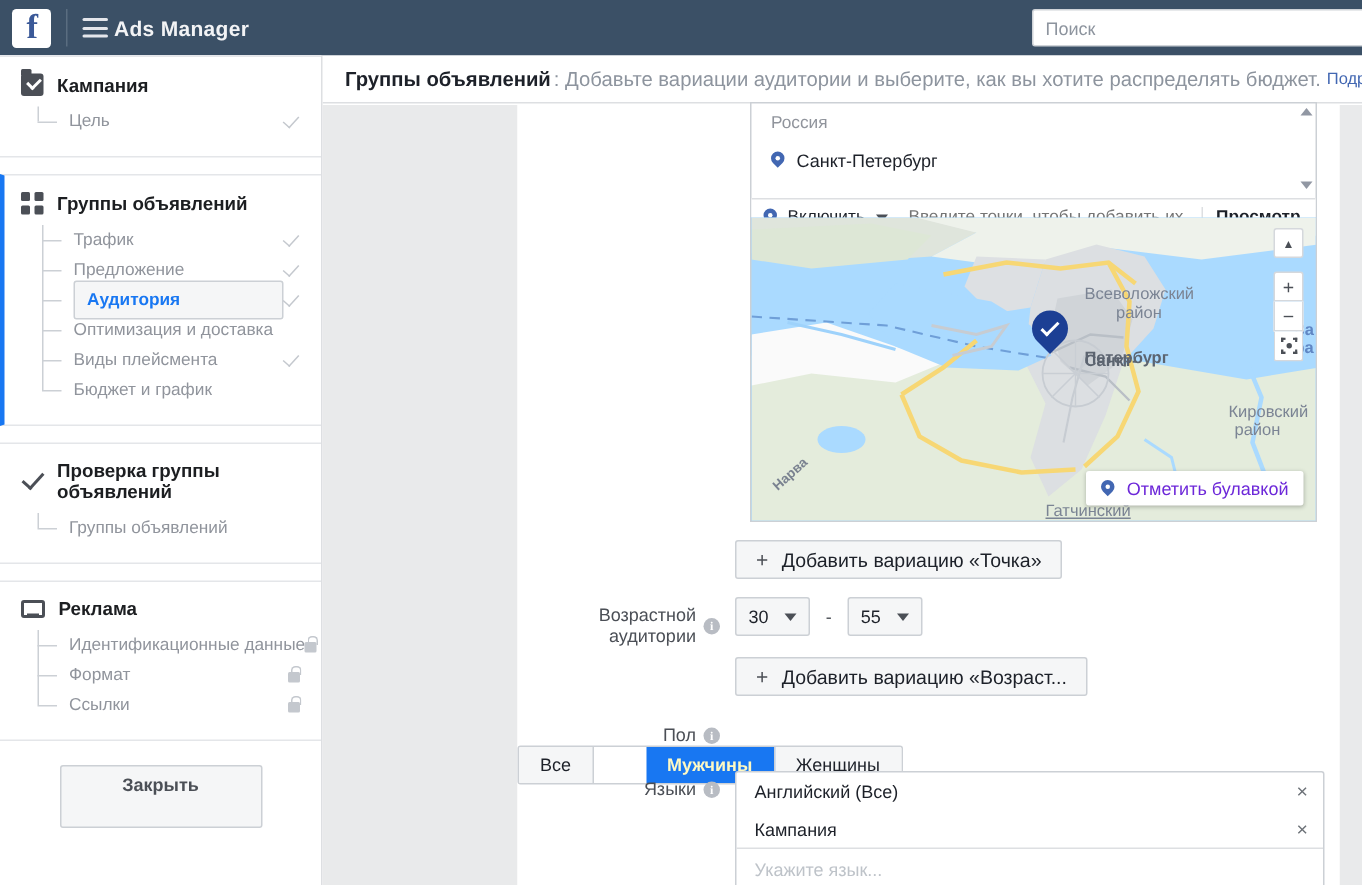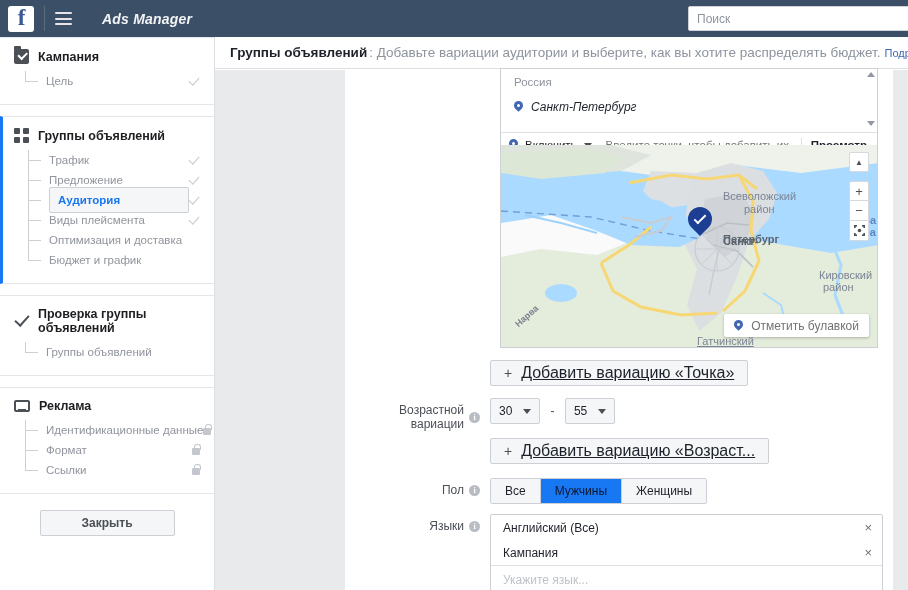--- a/index.html
+++ b/index.html
@@ -29,22 +29,22 @@
     width: 1px; height: 25px; margin: 0 10px;
     background: #5a6d80;
   }
   .hamburger {
     width: 17px; height: 13px;
     display: flex; flex-direction: column; justify-content: space-between;
     cursor: pointer;
   }
   .hamburger i { display: block; height: 2px; background: #e4e6eb; border-radius: 1px; }
   .app-title {
-    margin-left: 30px; color: #f2f3f5;
-    font-size: 14px; font-weight: bold; letter-spacing: .2px; font-style: italic;
+    margin-left: 4px; color: #f2f3f5;
+    font-size: 14px; font-weight: bold; letter-spacing: .2px;
   }
   .search-wrap { position: absolute; left: 688px; top: 6px; width: 240px; }
   .search-input {
     width: 240px; height: 25px;
     border: 1px solid #cfd3d8; border-radius: 2px;
     background: #fff; font-size: 12px; color: #1d2129;
     padding: 0 8px; outline: none;
     font-family: "Liberation Sans", sans-serif;
   }
   .search-input::placeholder { color: #8d949e; }
@@ -143,21 +143,21 @@
   }
   .lock::before {
     content: ""; position: absolute; left: 1.5px; top: -4px;
     width: 5px; height: 5px;
     border: 1.5px solid #c4c8ce; border-bottom: none;
     border-radius: 3px 3px 0 0;
   }
   .gap { height: 11px; background: #fff; }
   .close-wrap { padding: 16px 0 0 0; text-align: center; }
   .close-btn {
-    display: inline-block; width: 135px; height: 26px; line-height: 25px;
+    display: inline-block; width: 135px; height: 42px; line-height: 25px;
     background: #f5f6f7; border: 1px solid #ccd0d5; border-radius: 2px;
     font-size: 12px; font-weight: bold; color: #4b4f56; cursor: pointer;
   }
 
   
   .gutter {
     position: absolute; left: 215px; top: 70px; width: 130px; height: 520px;
     background: #e9eaeb;
   }
   
@@ -173,21 +173,21 @@
   
   .loc-box {
     position: absolute; left: 155px; top: -2px; width: 378px;
     border: 1px solid #ccd0d5; background: #fff;
   }
   .loc-list { height: 63px; position: relative; overflow: hidden; }
   .loc-country {
     font-size: 11.5px; color: #90949c; padding: 7px 0 0 13px;
   }
   .loc-city {
-    display: flex; align-items: center; padding: 12px 0 0 13px; font-style: italic;
+    display: flex; align-items: center; padding: 12px 0 0 13px;
   }
   .pin {
     width: 9px; height: 12px; position: relative; flex: none;
   }
   .pin::before {
     content: ""; position: absolute; left: 0; top: 0;
     width: 9px; height: 9px; border-radius: 50% 50% 50% 0;
     background: #4267b2; transform: rotate(-45deg);
   }
   .pin::after {
@@ -243,21 +243,21 @@
   .mc.pan { margin-bottom: 9px; font-size: 8px; }
   .mc.zin { border-radius: 2px 2px 0 0; }
   .mc.zout { border-top: none; border-radius: 0; }
   .mc.full { border-top: none; border-radius: 0 0 2px 2px; }
   .pin-btn {
     position: absolute; right: 8px; bottom: 10px; height: 23px;
     background: #fff; border-radius: 2px;
     display: flex; align-items: center; padding: 0 10px;
     box-shadow: 0 1px 3px rgba(0,0,0,.25); cursor: pointer;
   }
-  .pin-btn-label { font-size: 12px; color: #737373; margin-left: 8px; }
+  .pin-btn-label { font-size: 12px; color: #6d28d9; margin-left: 8px; }
   .map-marker {
     position: absolute; left: 187px; top: 62px;
     width: 24px; height: 32px;
   }
   .map-marker .head {
     width: 24px; height: 24px; border-radius: 50% 50% 50% 0;
     background: #1c3f94; transform: rotate(-45deg);
     position: absolute; left: 0; top: 0;
   }
   .map-marker .chk {
@@ -286,40 +286,40 @@
     font-family: "Liberation Serif", serif;
   }
   .fcontrol { flex: 1; }
 
   .add-btn {
     display: inline-flex; align-items: center; height: 26px;
     background: #f5f6f7; border: 1px solid #ccd0d5; border-radius: 2px;
     padding: 0 13px; cursor: pointer;
   }
   .add-btn .plus { font-size: 14px; color: #4b4f56; margin-right: 9px; line-height: 1; }
-  .add-btn .lbl { font-size: 16px; color: #1d2129; white-space: nowrap; text-decoration: underline; }
+  .add-btn .lbl { font-size: 13px; color: #1d2129; white-space: nowrap; }
 
   .sel {
     display: inline-flex; align-items: center; justify-content: space-between;
     height: 26px; min-width: 50px;
     background: #f5f6f7; border: 1px solid #ccd0d5; border-radius: 2px;
     padding: 0 8px; cursor: pointer; vertical-align: middle;
   }
   .sel .v { font-size: 12px; color: #1d2129; }
   .sel .caret { margin-left: 8px; }
   .dash { font-size: 12px; color: #4b4f56; margin: 0 6px; vertical-align: middle; }
 
   .seg { display: inline-flex; border: 1px solid #ccd0d5; border-radius: 2px; overflow: hidden; }
   .seg div {
     height: 24px; line-height: 24px; padding: 0 14px;
     font-size: 12px; color: #1d2129; background: #f5f6f7;
     border-right: 1px solid #ccd0d5; cursor: pointer;
   }
   .seg div:last-child { border-right: none; }
-  .seg div.on { background: #1877f2; color: #0f172a; font-weight: normal; }
+  .seg div.on { background: #1877f2; color: #fef9c3; font-weight: bold; margin-left: 35px; }
 
   .lang-box { width: 393px; border: 1px solid #ccd0d5; border-radius: 2px; background: #fff; }
   .lang-row {
     height: 25px; display: flex; align-items: center;
     padding: 0 10px 0 12px;
   }
   .lang-row .nm { flex: 1; font-size: 12px; color: #1d2129; }
   .lang-x { font-size: 13px; color: #6d7278; cursor: pointer; line-height: 1; }
   .lang-sep { height: 1px; background: #dddfe2; }
   .lang-input {
@@ -396,27 +396,27 @@
             </div>
             <div class="subrow">
               <span class="tick-v"></span>
               <span class="tick-h"></span>
               <span class="sub-label sel">Аудитория</span>
               <span class="mini-check"></span>
             </div>
             <div class="subrow">
               <span class="tick-v"></span>
               <span class="tick-h"></span>
+              <span class="sub-label">Оптимизация и доставка</span>
+            </div>
+            <div class="subrow">
+              <span class="tick-v"></span>
+              <span class="tick-h"></span>
               <span class="sub-label">Виды плейсмента</span>
               <span class="mini-check"></span>
-            </div>
-            <div class="subrow">
-              <span class="tick-v"></span>
-              <span class="tick-h"></span>
-              <span class="sub-label">Оптимизация и доставка</span>
             </div>
             <div class="subrow last">
               <span class="tick-v"></span>
               <span class="tick-h"></span>
               <span class="sub-label">Бюджет и график</span>
             </div>
           </div>
         </div>
         <div class="gap"></div>
         <div class="side-card">
@@ -587,21 +587,21 @@
       <div class="fcontrol">
         <div class="add-btn">
           <span class="plus">+</span>
           <span class="lbl">Добавить вариацию «Точка»</span>
         </div>
       </div>
     </div>
 
     <div class="frow" style="top:328px;">
       <div class="flabel">
-        <span>Возрастной вариации</span>
+        <span>Возрастной аудитории</span>
         <span class="info">i</span>
       </div>
       <div class="fcontrol">
         <div class="sel">
           <span class="v">30</span>
           <span class="caret"></span>
         </div>
         <span class="dash">-</span>
         <div class="sel">
           <span class="v">55</span>
@@ -613,21 +613,21 @@
     <div class="frow" style="top:368px;">
       <div class="flabel"></div>
       <div class="fcontrol">
         <div class="add-btn">
           <span class="plus">+</span>
           <span class="lbl">Добавить вариацию «Возраст...</span>
         </div>
       </div>
     </div>
 
-    <div class="frow" style="top:408px;">
+    <div class="frow" style="top:408px;flex-direction:column;">
       <div class="flabel">
         <span>Пол</span>
         <span class="info">i</span>
       </div>
       <div class="fcontrol">
         <div class="seg" id="gender-seg">
             <div>Все</div>
             <div class="on">Мужчины</div>
             <div>Женщины</div>
           </div>

